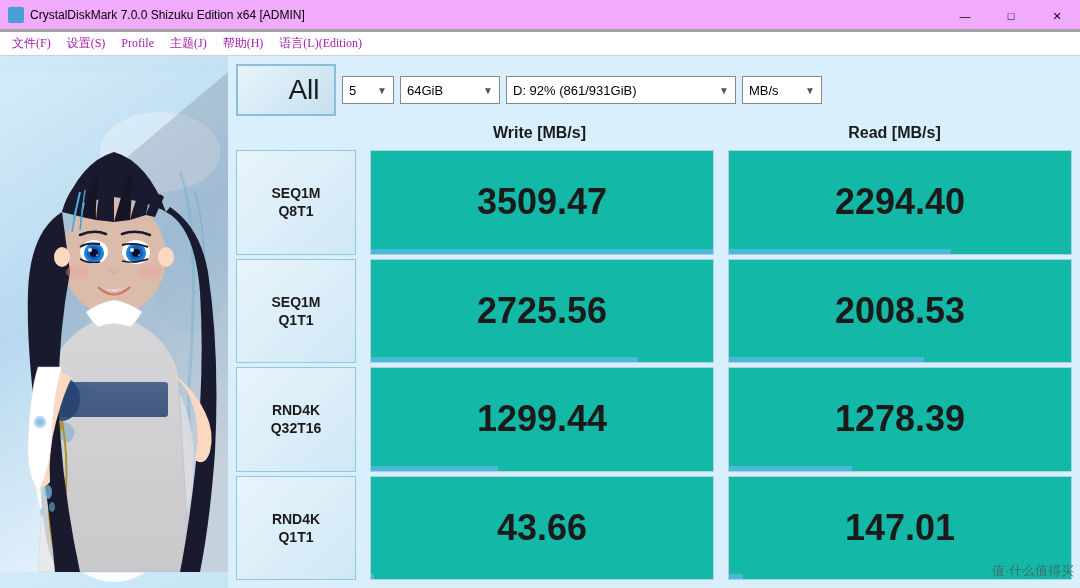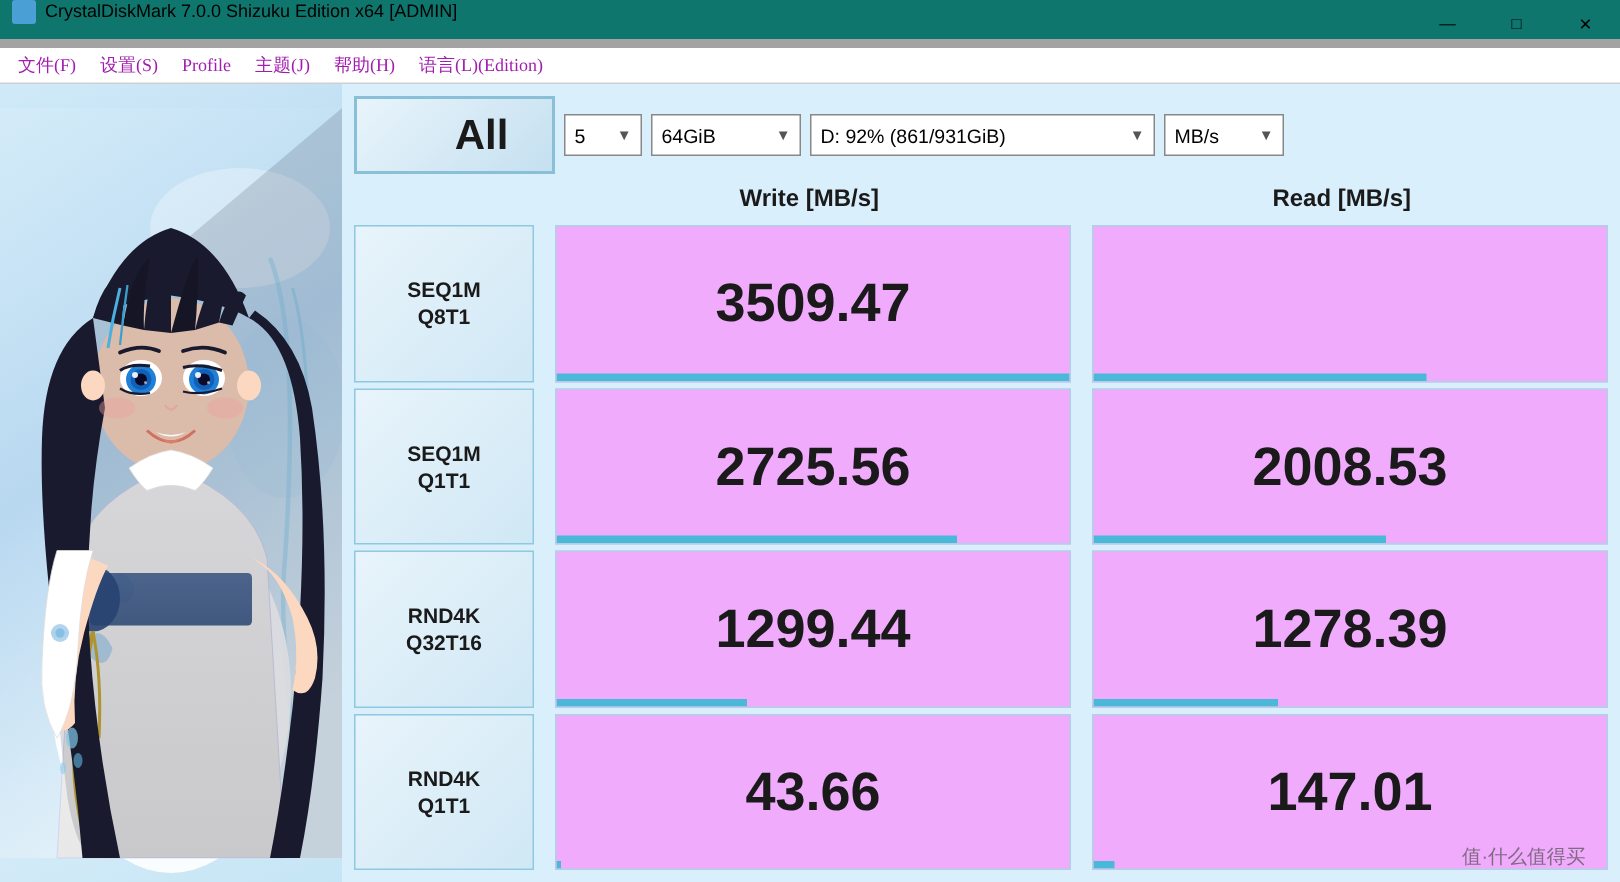--- a/index.html
+++ b/index.html
@@ -8,25 +8,25 @@
       height: 588px;
       overflow: hidden;
       font-family: 'MS UI Gothic', 'Yu Gothic', 'Microsoft YaHei', sans-serif;
       background: #f0f0f0;
       user-select: none;
     }
 
     
     .title-bar {
       height: 32px;
-      background: #0f766e;
-      display: flex;
-      align-items: flex-start;
+      background: #f0abfc;
+      display: flex;
+      align-items: center;
       padding: 0 8px;
-      border-bottom: 6px solid #a3a3a3;
+      border-bottom: 3px solid #a3a3a3;
       position: relative;
     }
     .title-bar-icon {
       width: 16px;
       height: 16px;
       margin-right: 6px;
       background: #4a9fd4;
       border-radius: 2px;
       flex-shrink: 0;
     }
@@ -109,29 +109,29 @@
     }
 
     
     .top-controls {
       display: flex;
       align-items: center;
       gap: 6px;
     }
 
     .all-btn {
-      width: 134px;
+      width: 100px;
       height: 52px;
       background: linear-gradient(135deg, #e8f4fb 0%, #c5e0f0 100%);
       border: 2px solid #8abfd8;
       display: flex;
       align-items: center;
       justify-content: center;
       font-size: 28px;
-      font-weight: bold;
+      font-weight: normal;
       color: #1a1a1a;
       cursor: pointer;
       flex-shrink: 0;
       padding-left: 36px;
     }
 
     .dropdown {
       height: 28px;
       border: 1px solid #888;
       background: white;
@@ -193,21 +193,21 @@
       justify-content: center;
       text-align: center;
       font-size: 14px;
       font-weight: bold;
       color: #1a1a1a;
       line-height: 1.3;
     }
 
     .row-value {
       flex: 1;
-      background: #f0abfc;
+      background: #14b8a6;
       border: 1px solid #b0d0e8;
       display: flex;
       flex-direction: column;
       align-items: center;
       justify-content: center;
       position: relative;
       overflow: hidden;
     }
 
     .value-number {
@@ -224,21 +224,21 @@
       bottom: 0;
       left: 0;
       height: 5px;
       background: #4ab8d8;
     }
 
     
     .watermark {
       position: absolute;
       bottom: 8px;
-      right: 23px;
+      right: 6px;
       font-size: 13px;
       color: rgba(80,80,80,0.7);
     }
   </style>
 </head>
 <body>
 
 <div class="title-bar">
   <div class="title-bar-icon"></div>
   <span class="title-bar-text">CrystalDiskMark 7.0.0 Shizuku Edition x64 [ADMIN]</span>
@@ -413,20 +413,21 @@
     <div class="data-rows" id="data-rows">
     <div class="data-row">
     <div class="row-label">
       <span>SEQ1M<br>Q8T1</span>
     </div>
     <div class="row-value">
       <span class="value-number">3509.47</span>
       <div class="progress-bar" style="width:100%"></div>
     </div>
     <div class="row-value">
+      <span class="value-number">2294.40</span>
       <div class="progress-bar" style="width:65%"></div>
     </div>
   </div>
         <div class="data-row">
     <div class="row-label">
       <span>SEQ1M<br>Q1T1</span>
     </div>
     <div class="row-value">
       <span class="value-number">2725.56</span>
       <div class="progress-bar" style="width:78%"></div>

